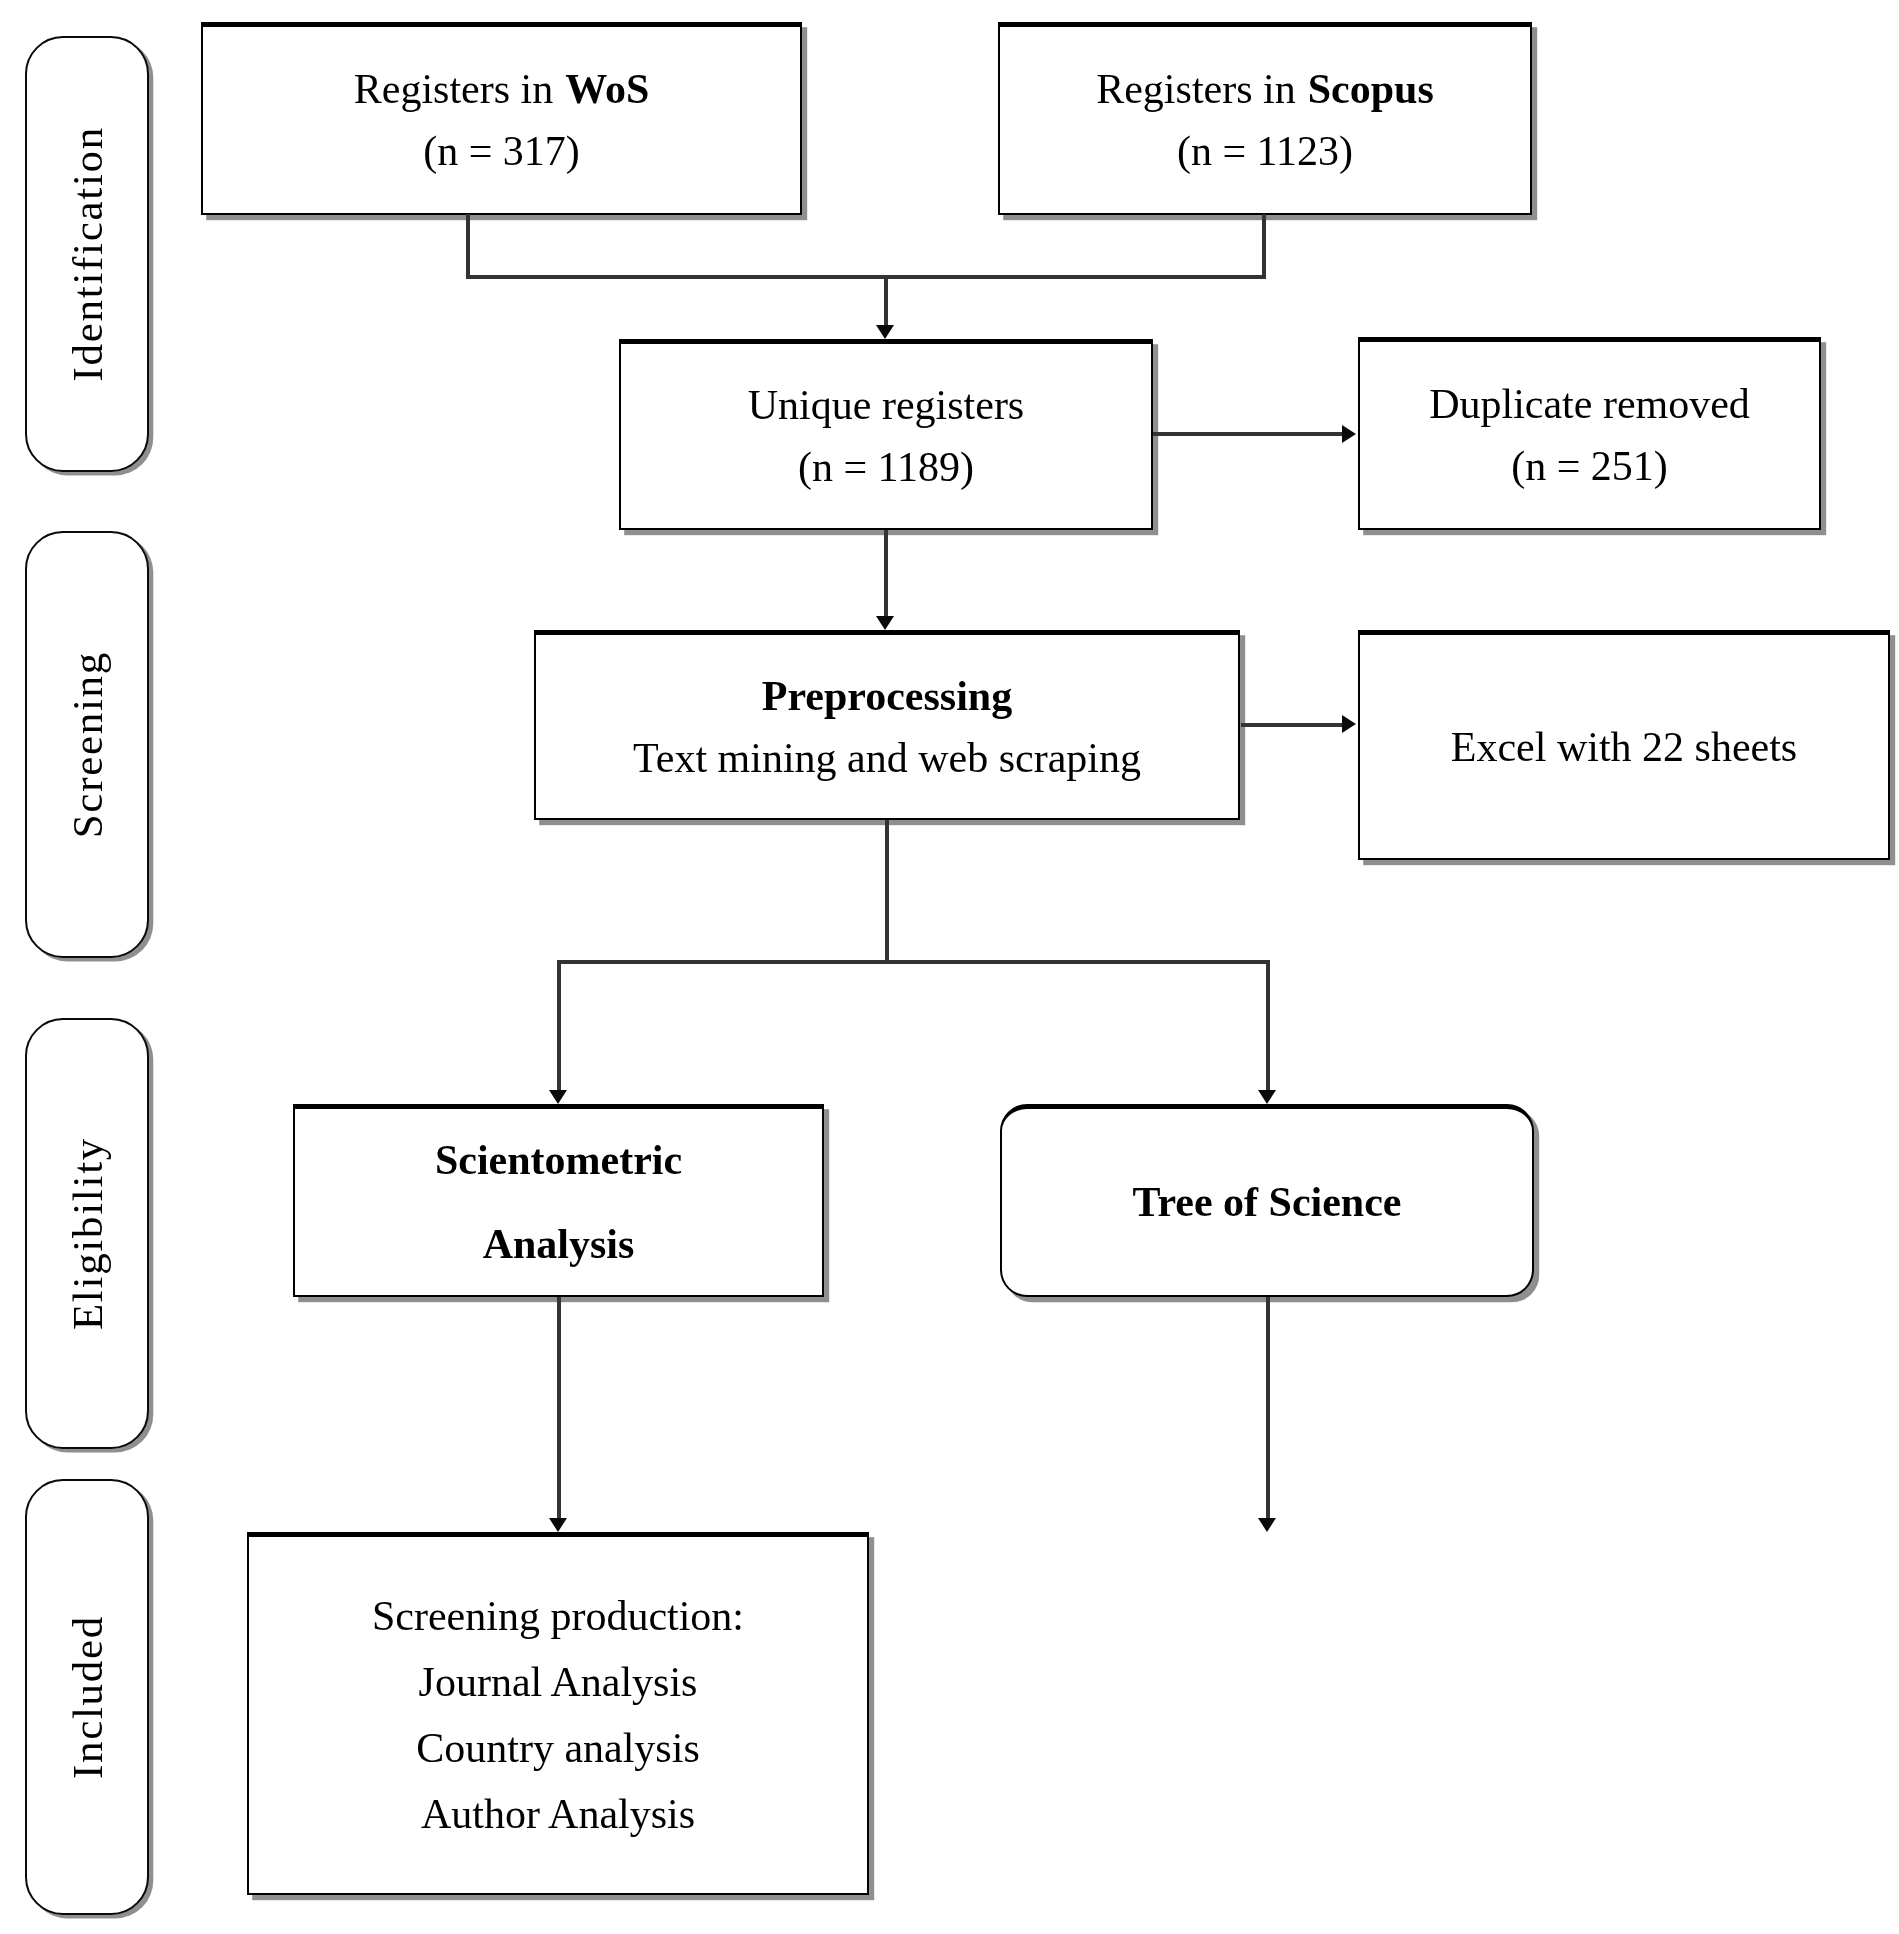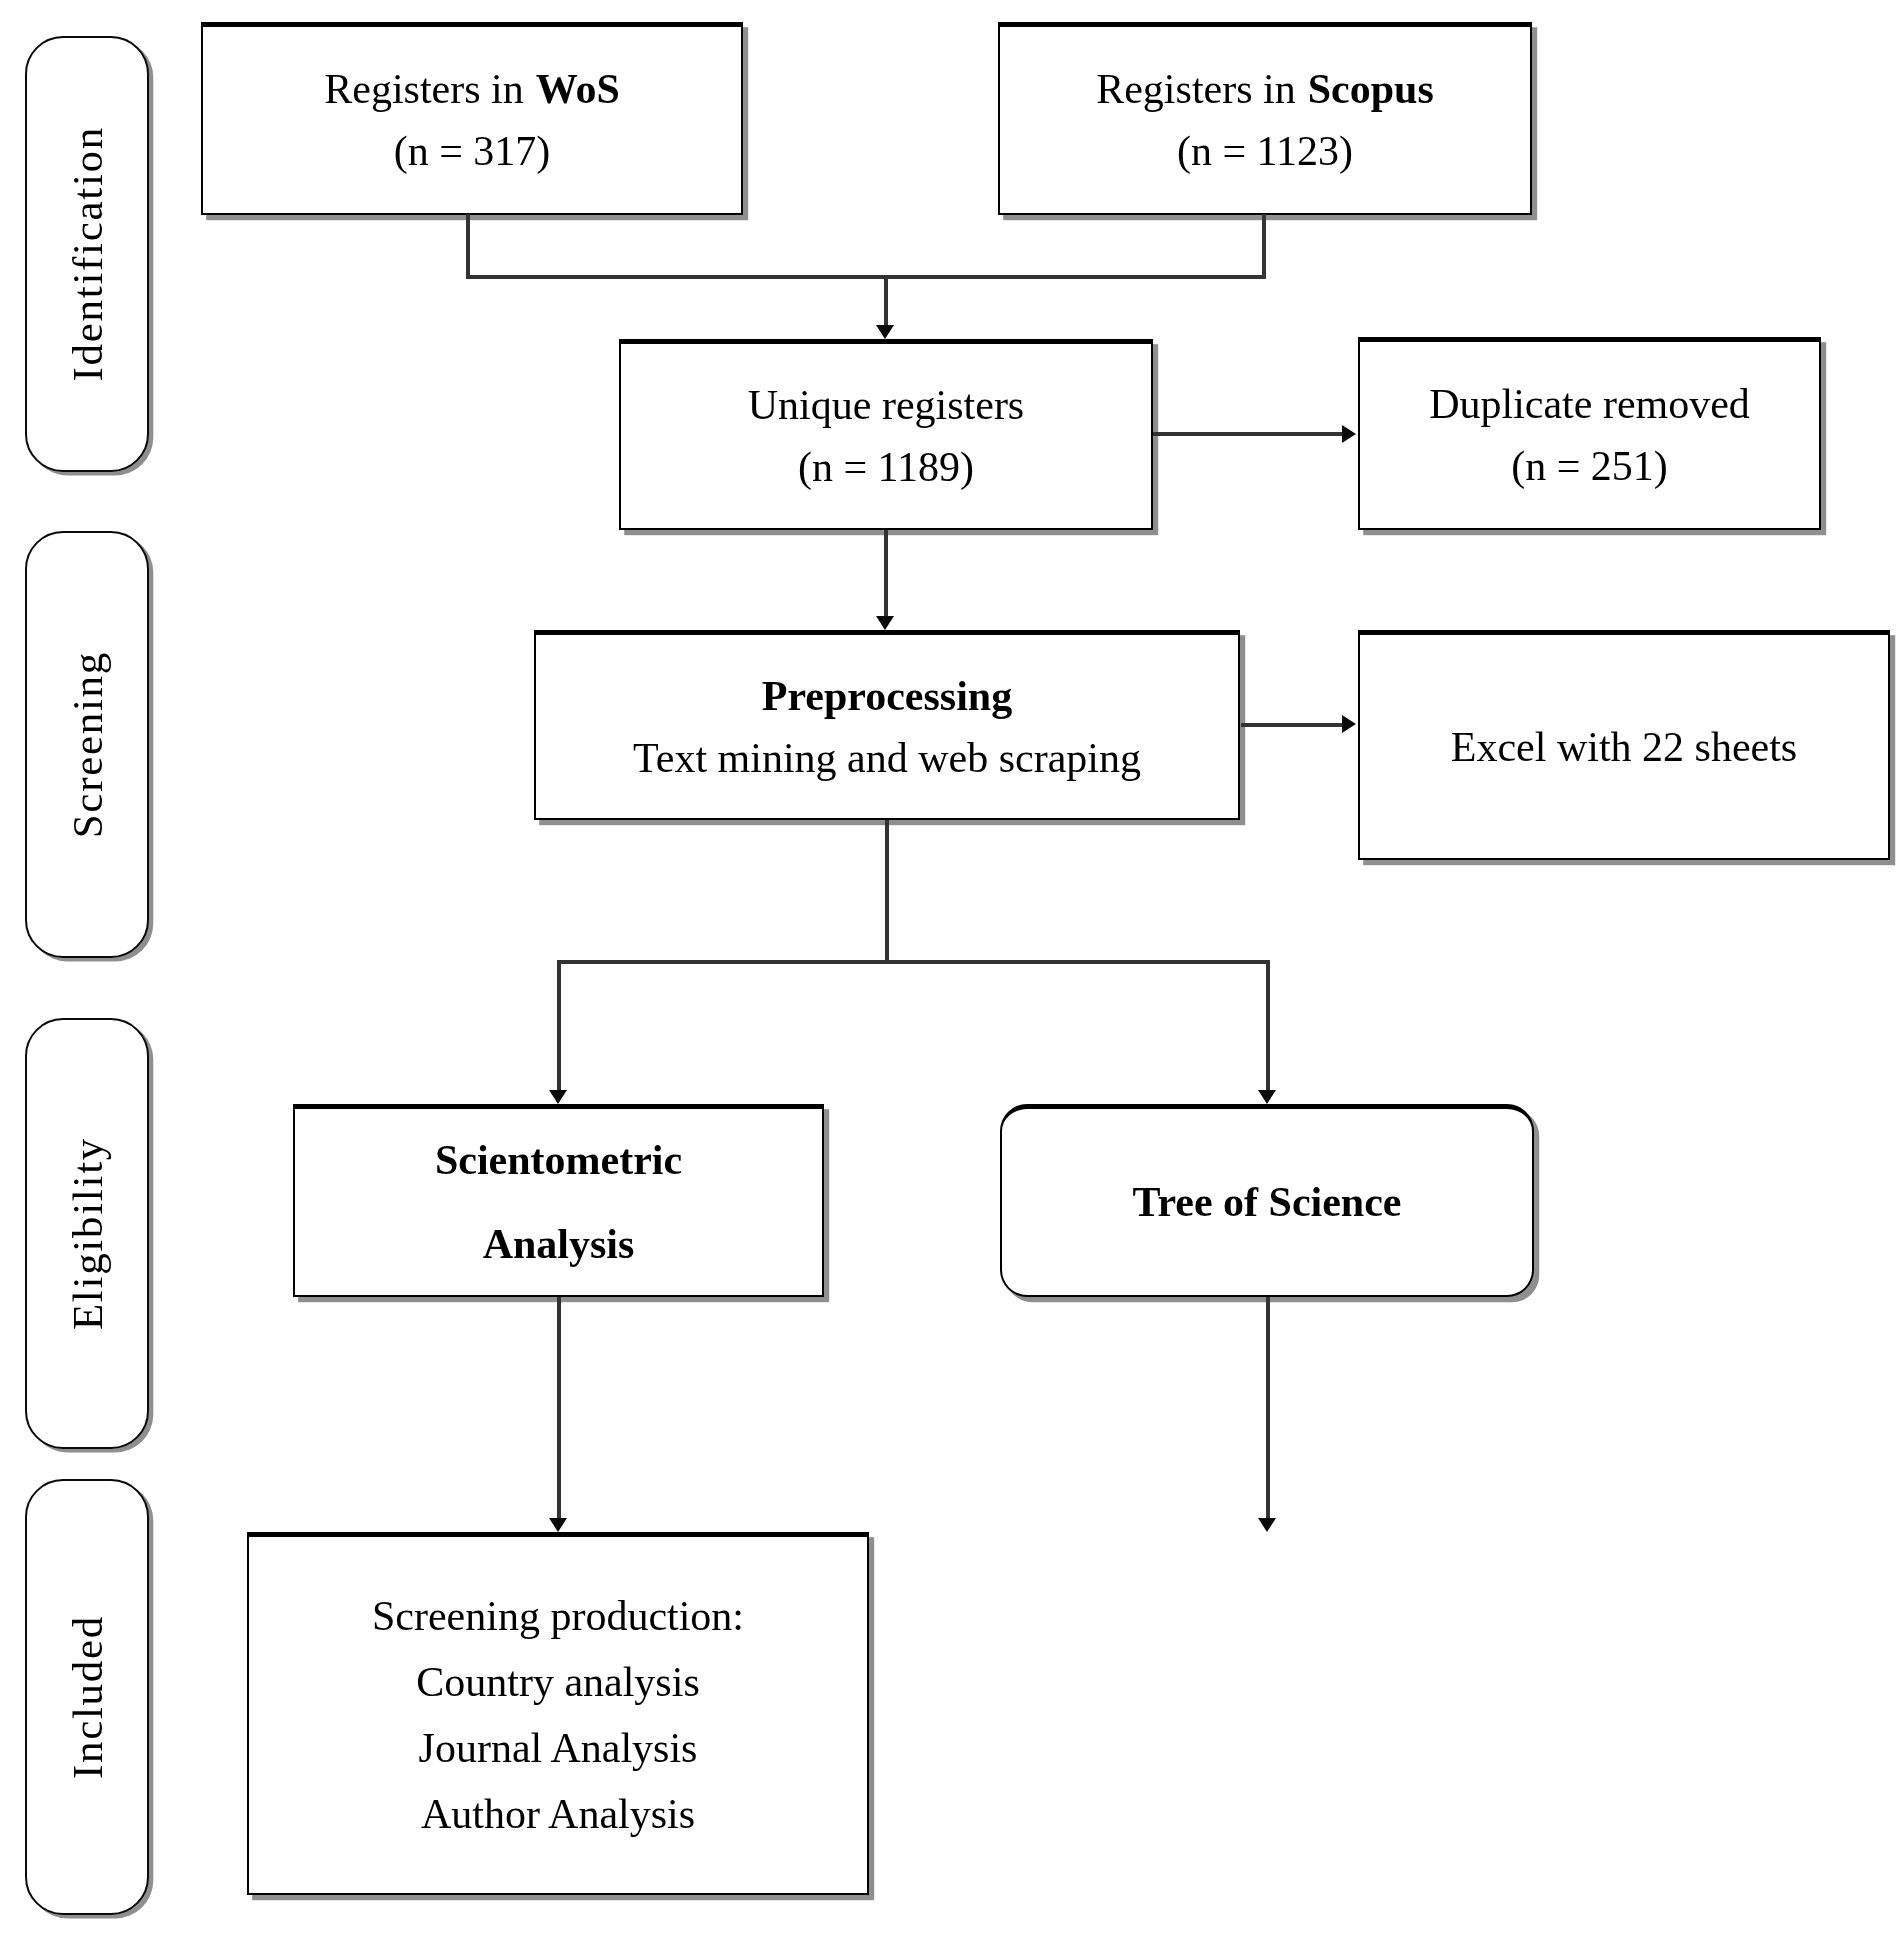--- a/index.html
+++ b/index.html
@@ -82,21 +82,21 @@
   <div class="pill" style="top:531px; height:427px;">
     <span class="vtext">Screening</span>
   </div>
   <div class="pill" style="top:1018px; height:431px;">
     <span class="vtext">Eligibility</span>
   </div>
   <div class="pill" style="top:1479px; height:436px;">
     <span class="vtext">Included</span>
   </div>
 
-  <div class="box" style="left:201px; top:21.6px; width:542px; height:193px;">
+  <div class="box" style="left:201px; top:21.6px; width:601px; height:193px;">
     <div class="line">
       <span>Registers in</span><span class="bold-part">WoS</span>
     </div>
     <div class="line">(n = 317)</div>
   </div>
 
   <div class="box" style="left:998px; top:21.6px; width:534px; height:193px;">
     <div class="line">
       <span>Registers in</span><span class="bold-part">Scopus</span>
     </div>
@@ -153,20 +153,20 @@
     <div class="line bold">Tree of Science</div>
   </div>
 
   <div class="vline" style="left:557px;  top:1297px; height:223px;"></div>
   <div class="vline" style="left:1266px; top:1297px; height:223px;"></div>
   <div class="arrow-down" style="left:549px;  top:1518px;"></div>
   <div class="arrow-down" style="left:1258px; top:1518px;"></div>
 
   <div class="box" style="left:247px; top:1532px; width:622px; height:363px;">
     <div class="list-line">Screening production:</div>
+    <div class="list-line">Journal Analysis</div>
     <div class="list-line">Country analysis</div>
-    <div class="list-line">Journal Analysis</div>
     <div class="list-line">Author Analysis</div>
   </div>
 
 
 </div>
 
 
 </body></html>

